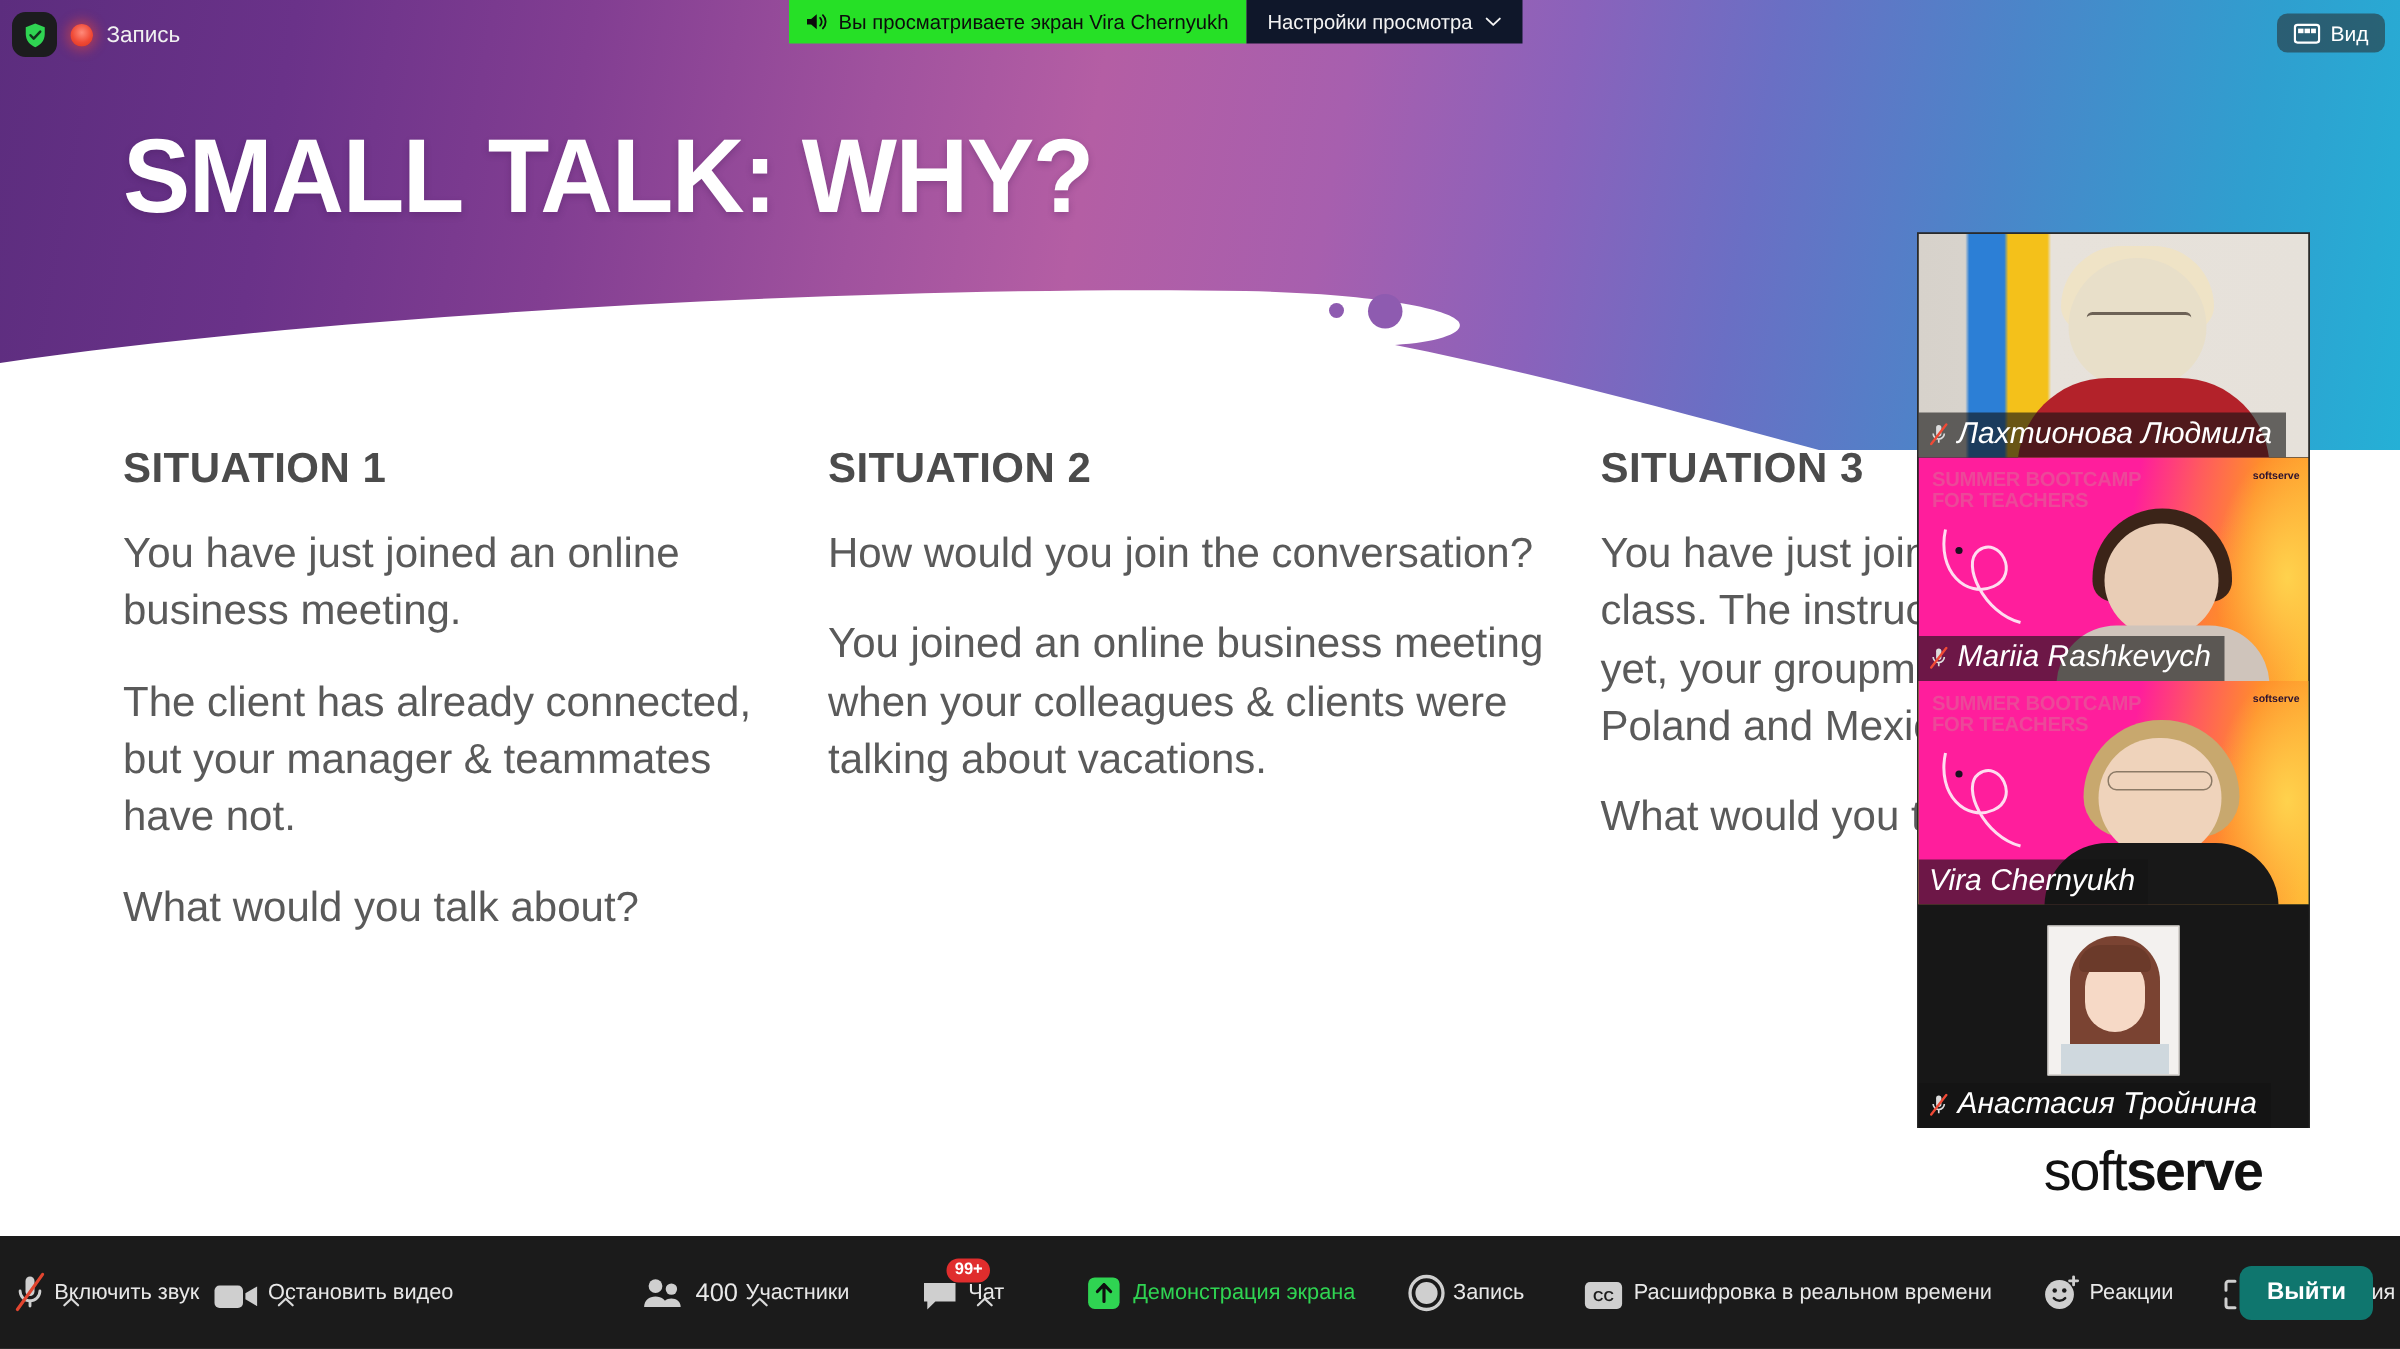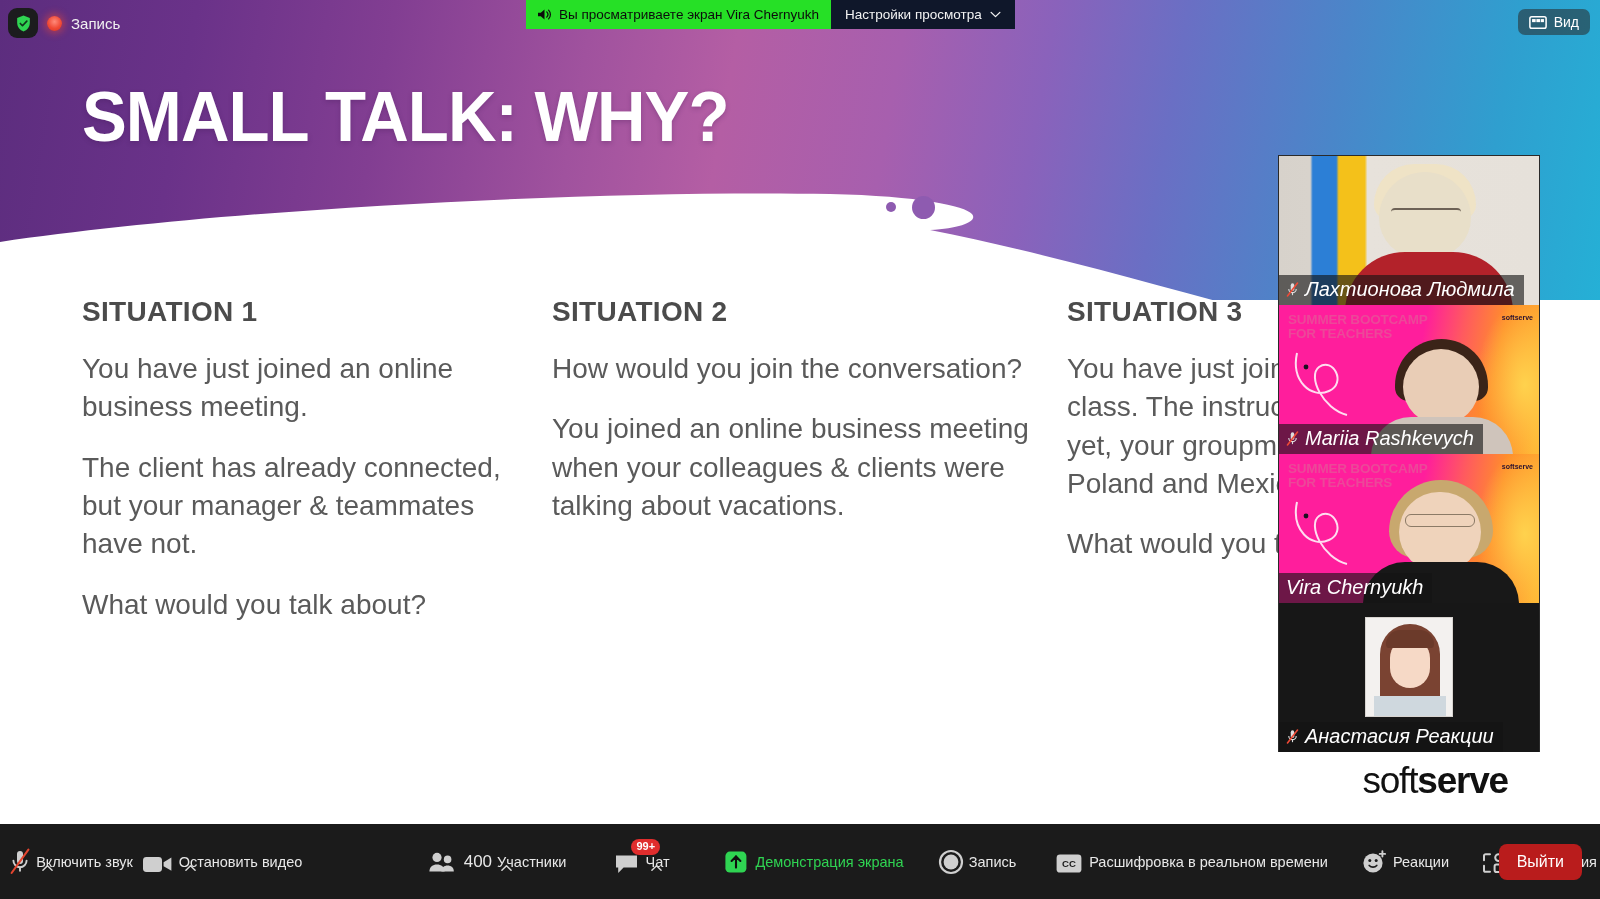--- a/index.html
+++ b/index.html
@@ -207,21 +207,21 @@
   }
   .badge {
     position:absolute; left:17px; top:-9px;
     background:#e02d2d; color:#fff; font-size:11px; font-weight:bold;
     border-radius:9px; padding:1px 5px; line-height:1.25;
   }
   .count { color:#e8e8e8; font-size:17px; margin-left:6px; }
   .green-label { color:#2fd452 !important; }
   .leave-btn {
     position:absolute; right:18px; top:50%; transform:translateY(-50%);
-    background:#b91c1c; color:#fff; font-size:16px; font-weight:normal;
+    background:#0f766e; color:#fff; font-size:16px; font-weight:bold;
     border:none; border-radius:8px; padding:9px 18px; cursor:pointer;
   }
 </style>
 </head>
 <body>
 
 <div id="app">
 
   <div class="slide">
 
@@ -367,21 +367,21 @@
         <div class="av-bangs"></div>
         <div class="av-shirt"></div>
       </div>
       <div class="name-tag">
         <svg class="mic-off" viewBox="0 0 14 16">
           <path d="M7 1.4a1.9 1.9 0 0 1 1.9 1.9v4.4A1.9 1.9 0 0 1 7 9.6 1.9 1.9 0 0 1 5.1 7.7V3.3A1.9 1.9 0 0 1 7 1.4z" fill="#ddd"></path>
           <path d="M3 7.4a4 4 0 0 0 8 0" stroke="#ddd" stroke-width="1.2" fill="none"></path>
           <path d="M7 11.5v2.6" stroke="#ddd" stroke-width="1.2"></path>
           <path d="M1.6 15 L12.4 1" stroke="#f04a36" stroke-width="1.7" stroke-linecap="round"></path>
         </svg>
-        <span>Анастасия Реакции</span>
+        <span>Анастасия Тройнина</span>
       </div>
     </div>
 
   </div>
 
   <div class="toolbar">
 
     <div class="tb-item" style="width:118px;margin-left:12px;">
       <div class="tb-icon">
         <svg width="22" height="27" viewBox="0 0 22 27">

